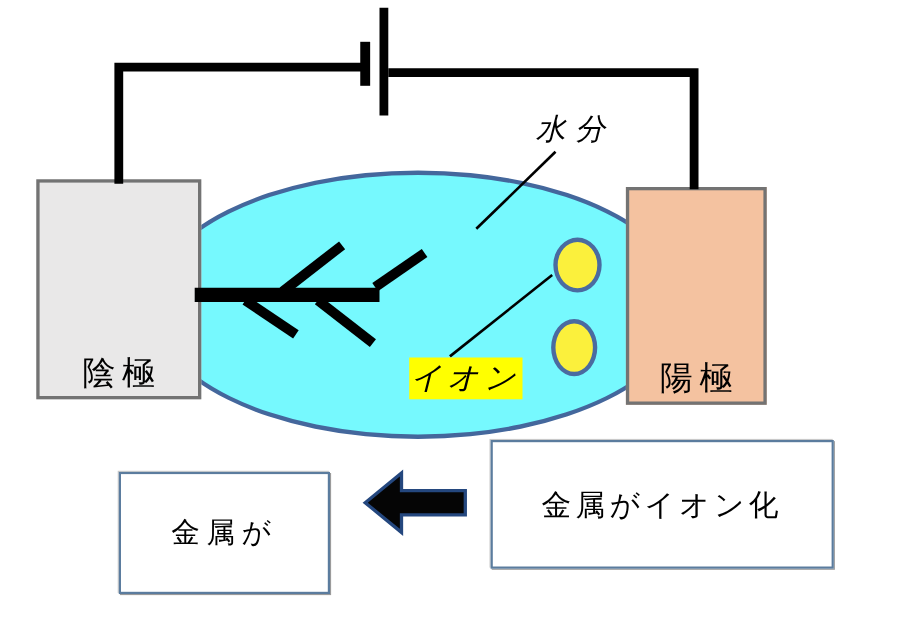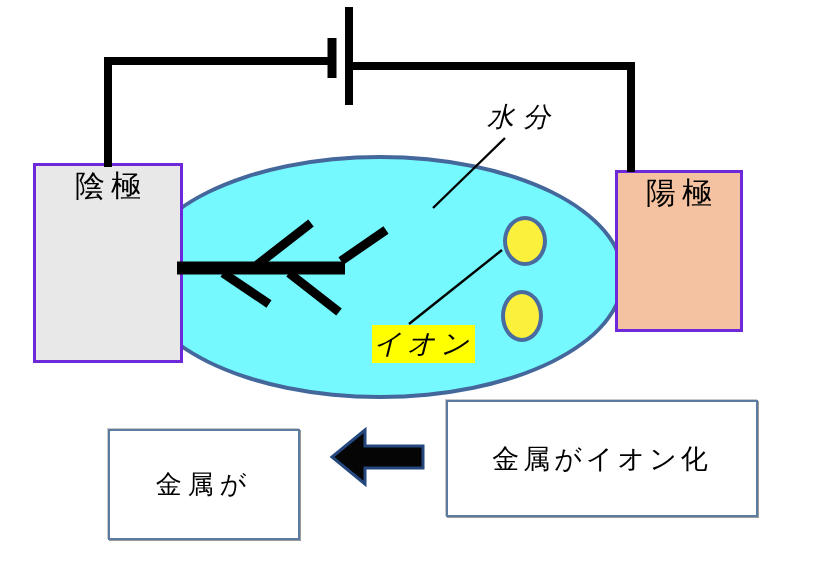--- a/index.html
+++ b/index.html
@@ -10,27 +10,27 @@
   .abs{position:absolute;}
 
   
   .electrolyte{
     left:135px;top:155px;width:490px;height:244px;border-radius:50%;
     background:#76f9fe;border:4px solid #44679c;box-sizing:border-box;z-index:1;
   }
 
   
   .electrode{
-    box-sizing:border-box;border:3px solid #6d28d9;z-index:3;
-    display:flex;align-items:flex-start;justify-content:center;
+    box-sizing:border-box;border:3px solid #737373;z-index:3;
+    display:flex;align-items:flex-end;justify-content:center;
     font-size:30px;letter-spacing:6px;
   }
   .electrode .lbl{transform:translateX(3px);}
   .cathode{left:33px;top:163px;width:150px;height:200px;background:#e9e8e8;}
-  .anode{left:569px;top:170px;width:128px;height:162px;background:#f4c2a0;margin-left:46px;}
+  .anode{left:569px;top:170px;width:128px;height:198px;background:#f4c2a0;}
 
   
   .ion-particle{
     border-radius:50%;background:#fbf03c;border:4px solid #4a6ba0;
     box-sizing:border-box;z-index:2;
   }
   .ion-upper{left:503px;top:216px;width:44px;height:50px;}
   .ion-lower{left:501px;top:290px;width:42px;height:52px;}
 
   

